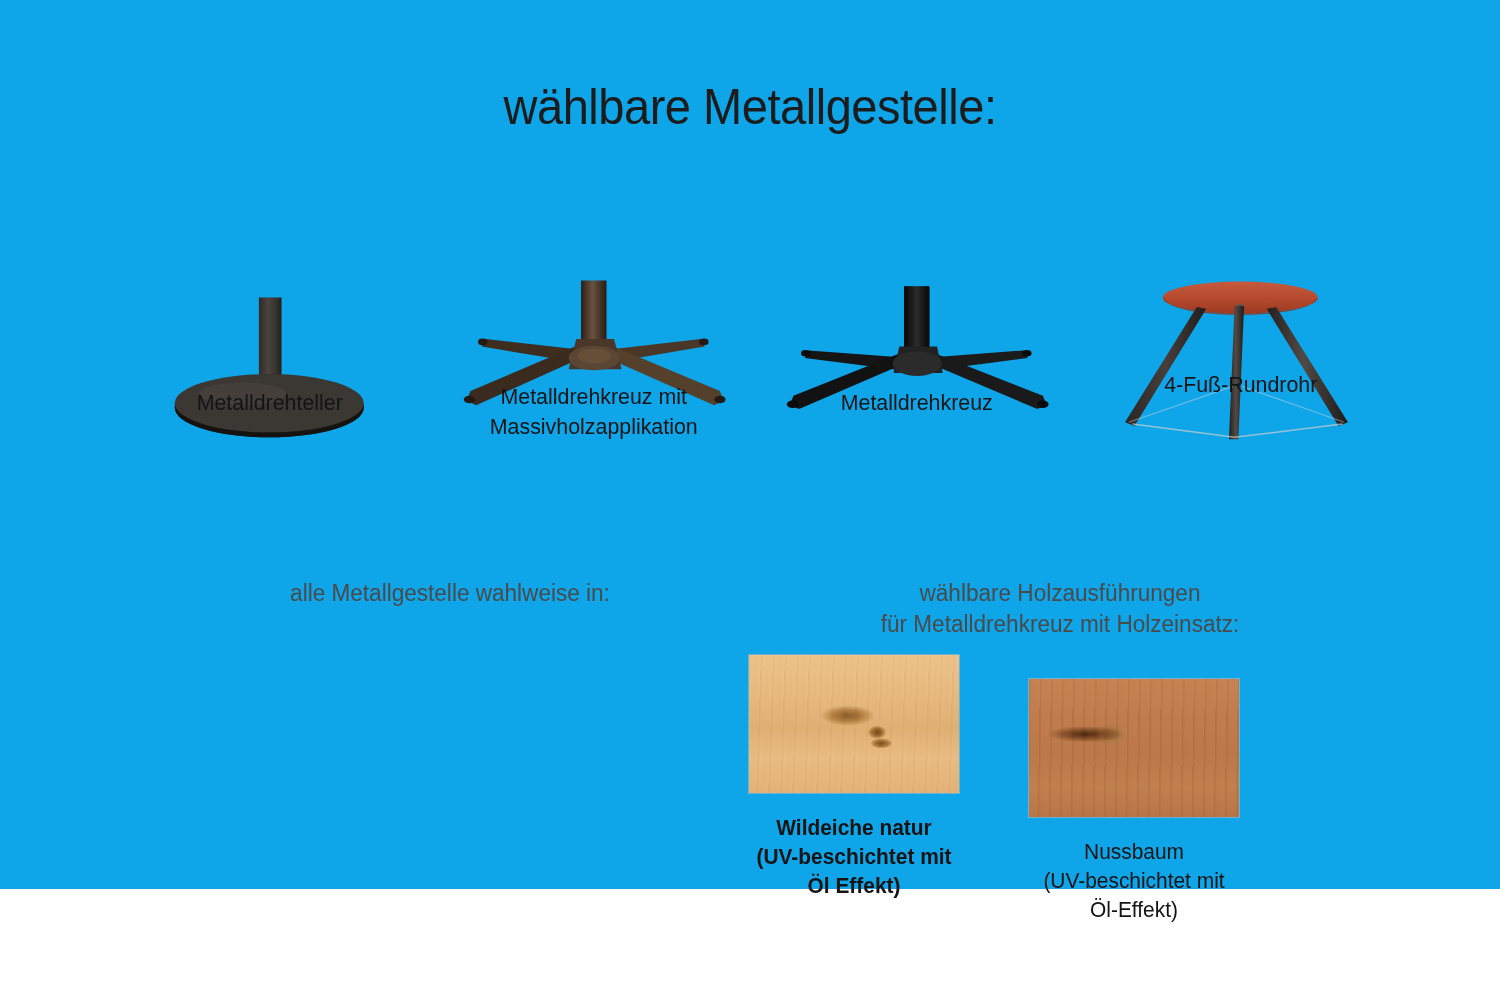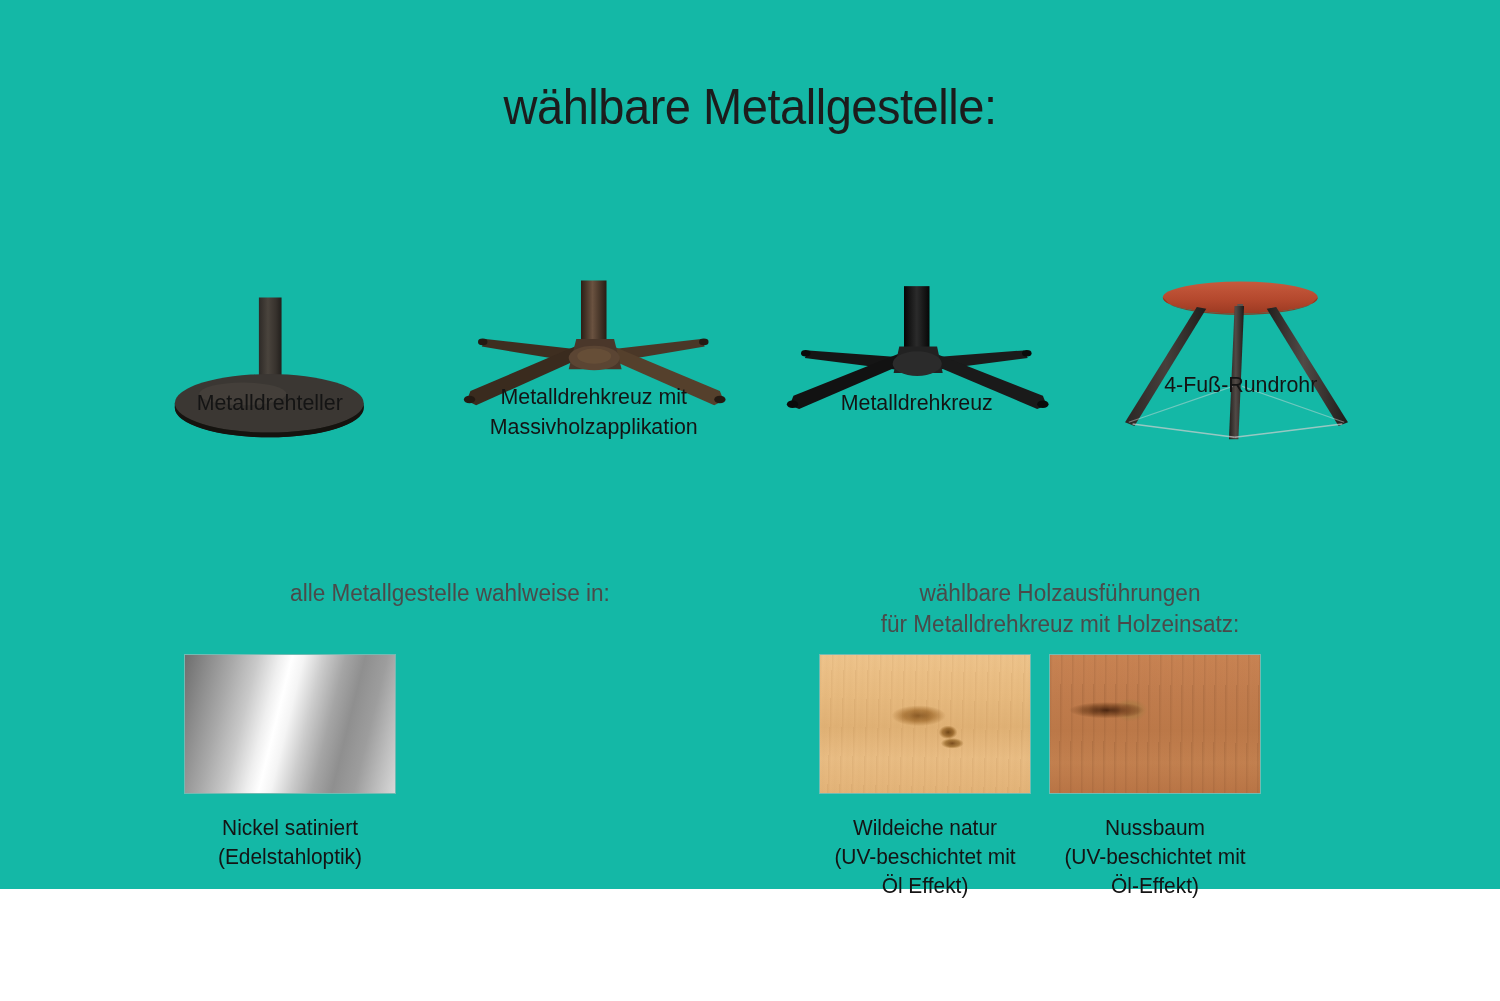--- a/index.html
+++ b/index.html
@@ -13,21 +13,21 @@
     height: 1001px;
     overflow: hidden;
     font-family: "Liberation Sans", "DejaVu Sans", sans-serif;
     color: #1a1a1a;
     position: relative;
   }
   .page {
     position: relative;
     width: 1500px;
     height: 889px;
-    background: #14b8a6;
+    background: #0ea5e9;
   }
 
   
   .main-title {
     position: absolute;
     left: 0;
     top: 78px;
     width: 1500px;
     text-align: center;
     font-size: 50px;
@@ -98,22 +98,22 @@
     width: 1500px;
     height: 300px;
   }
   .swatch-cell {
     position: absolute;
     top: 0;
     width: 300px;
   }
   #cell-nickel   { left: 140px; }
   #cell-black    { left: 410px; }
-  #cell-oak      { left: 775px; }
-  #cell-walnut   { left: 1005px; }
+  #cell-oak      { left: 704px; font-weight: bold; }
+  #cell-walnut   { left: 984px; margin-top: 24px; }
 
   .swatch {
     width: 210px;
     height: 138px;
     margin: 0 auto;
     box-shadow: 0 0 0 1px rgba(190,190,190,0.55);
     position: relative;
     overflow: hidden;
   }
   .swatch-nickel {
@@ -324,27 +324,20 @@
     <div>alle Metallgestelle wahlweise in:</div>
   </div>
 
   <div class="sub-head" id="subhead-wood">
     <div>wählbare Holzausführungen</div>
     <div>für Metalldrehkreuz mit Holzeinsatz:</div>
   </div>
 
   <div class="swatch-row">
 
-    <div class="swatch-cell" id="cell-nickel">
-      <div class="swatch swatch-nickel"></div>
-      <div class="swatch-caption">
-        <div>Nickel satiniert</div>
-        <div>(Edelstahloptik)</div>
-      </div>
-    </div>
 
 
     <div class="swatch-cell" id="cell-oak">
       <div class="swatch swatch-oak"></div>
       <div class="swatch-caption">
         <div>Wildeiche natur</div>
         <div>(UV-beschichtet mit</div>
         <div>Öl Effekt)</div>
       </div>
     </div>

